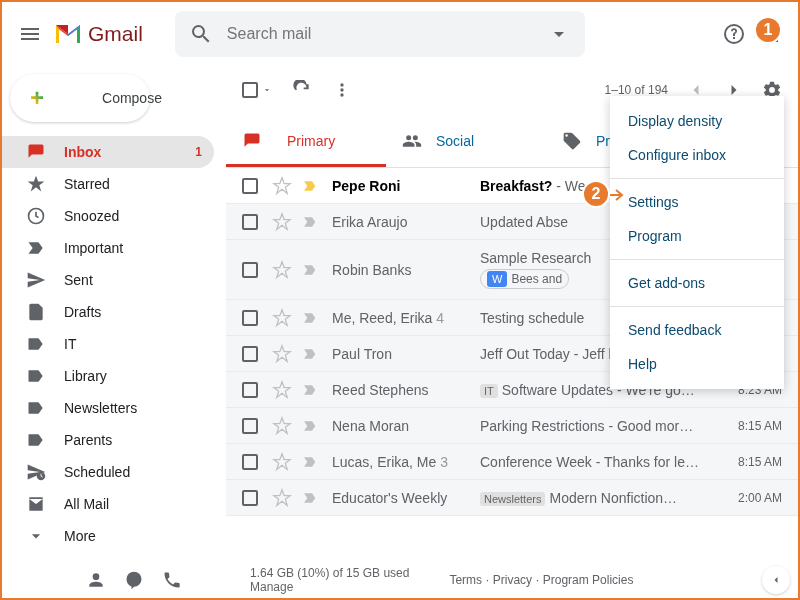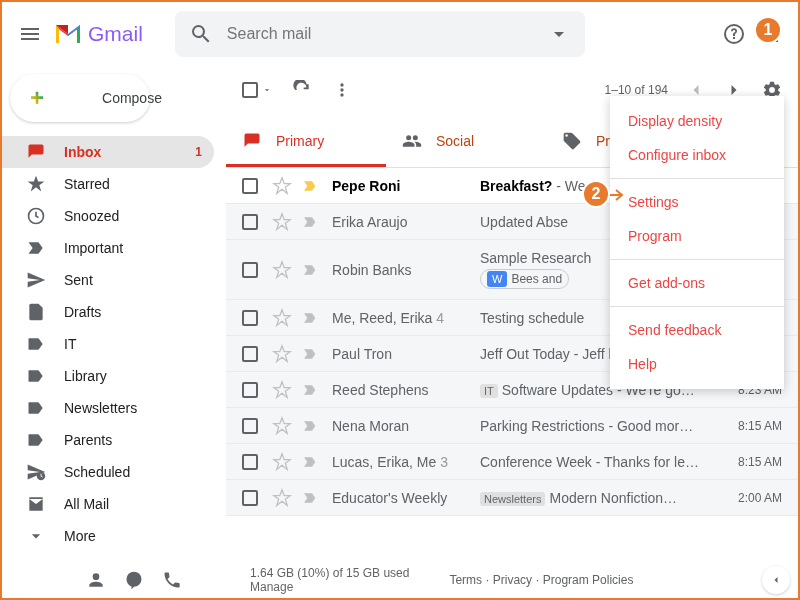--- a/index.html
+++ b/index.html
@@ -2,21 +2,21 @@
 <html><head>
 <meta charset="utf-8">
 <style>
 * { margin: 0; padding: 0; box-sizing: border-box; font-family: 'Helvetica Neue', Arial, sans-serif; }
 body { width: 800px; height: 600px; background: #fff; overflow: hidden; position: relative; border: 2px solid #e87a2e; }
 
 
 .header { height: 64px; display: flex; align-items: center; padding: 0 16px; }
 .menu-icon { width: 24px; height: 24px; margin-right: 12px; cursor: pointer; }
 .logo { display: flex; align-items: center; margin-right: 32px; }
-.logo-text { font-size: 21px; color: #8b5cf6; margin-left: 6px; }
+.logo-text { font-size: 21px; color: #7f1d1d; margin-left: 6px; }
 .search-bar { flex: 1; max-width: 410px; height: 46px; background: #f1f3f4; border-radius: 8px; display: flex; align-items: center; padding: 0 14px; }
 .search-bar input { flex: 1; border: none; background: transparent; font-size: 16px; color: #5f6368; outline: none; }
 .search-icon { width: 24px; height: 24px; margin-right: 14px; fill: #5f6368; }
 .dropdown-arrow { width: 24px; height: 24px; fill: #5f6368; }
 .header-right { margin-left: auto; display: flex; align-items: center; gap: 12px; }
 .help-icon, .apps-icon { width: 24px; height: 24px; fill: #5f6368; cursor: pointer; }
 
 
 .sidebar { float: left; width: 224px; padding-top: 8px; }
 .compose-btn { margin: 0 0 14px 8px; width: 140px; height: 48px; border-radius: 24px; background: #fff; box-shadow: 0 1px 3px rgba(0,0,0,0.2); display: flex; align-items: center; padding: 0 20px; cursor: pointer; }
@@ -31,43 +31,43 @@
 
 .main { margin-left: 224px; padding-top: 0; }
 .toolbar { height: 48px; display: flex; align-items: center; padding: 0 16px; }
 .toolbar-left { display: flex; align-items: center; gap: 20px; }
 .toolbar-right { margin-left: auto; display: flex; align-items: center; gap: 18px; font-size: 12px; color: #5f6368; }
 .checkbox { width: 16px; height: 16px; border: 2px solid #5f6368; border-radius: 2px; }
 .small-icon { width: 20px; height: 20px; fill: #5f6368; cursor: pointer; }
 
 
 .tabs { display: flex; height: 54px; border-bottom: 1px solid #e0e0e0; }
-.tab { display: flex; align-items: center; padding: 0 16px; width: 160px; cursor: pointer; font-size: 14px; color: #c2410c; position: relative; }
-.tab.active { color: #d93025; }
+.tab { display: flex; align-items: center; padding: 0 16px; width: 160px; cursor: pointer; font-size: 14px; color: #0369a1; position: relative; }
+.tab.active { color: #d93025; gap: 11px; }
 .tab.active::after { content: ''; position: absolute; bottom: 0; left: 0; right: 0; height: 3px; background: #d93025; }
 .tab-icon { width: 20px; height: 20px; margin-right: 14px; fill: #5f6368; }
 .tab.active .tab-icon { fill: #d93025; }
 
 
 .row { height: 36px; display: flex; align-items: center; padding: 0 16px; border-bottom: 1px solid #e8eaed; font-size: 14px; cursor: pointer; }
 .row.unread { font-weight: 700; background: #fff; }
 .row.read { background: #f4f6f7; color: #5f6368; }
 .row .star { width: 20px; height: 20px; margin: 0 10px 0 14px; fill: none; stroke: #c0c0c0; stroke-width: 1.5; }
 .row .imp { width: 16px; height: 16px; margin-right: 14px; fill: #c0c0c0; }
 .row .imp.yellow { fill: #f7cb4d; }
 .row .sender { width: 148px; flex-shrink: 0; white-space: nowrap; overflow: hidden; text-overflow: ellipsis; }
 .row .subject { flex: 1; white-space: nowrap; overflow: hidden; text-overflow: ellipsis; }
 .row .subject .preview { color: #5f6368; font-weight: 400; }
 .row .time { margin-left: 12px; font-size: 12px; }
 .badge { display: inline-block; background: #e0e0e0; color: #666; font-size: 11px; padding: 1px 4px; border-radius: 3px; margin-right: 4px; font-weight: 400; }
 .badge.blue { background: #4285f4; color: #fff; padding: 2px 5px; }
 
 
 .settings-menu { position: absolute; top: 94px; right: 14px; width: 174px; background: #fff; box-shadow: 0 2px 10px rgba(0,0,0,0.2); padding: 8px 0; z-index: 100; }
-.menu-item { height: 34px; display: flex; align-items: center; padding: 0 18px; font-size: 14px; color: #ef4444; cursor: pointer; }
+.menu-item { height: 34px; display: flex; align-items: center; padding: 0 18px; font-size: 14px; color: #0c4a6e; cursor: pointer; }
 .menu-divider { height: 1px; background: #e0e0e0; margin: 6px 0; }
 
 
 .callout { position: absolute; width: 28px; height: 28px; border-radius: 50%; background: #e87a2e; color: #fff; display: flex; align-items: center; justify-content: center; font-weight: bold; font-size: 16px; z-index: 200; border: 2px solid #fff; }
 
 
 .footer { position: absolute; bottom: 0; left: 16px; right: 0; height: 36px; display: flex; align-items: center; font-size: 12px; color: #5f6368; }
 .footer-left { margin-left: 68px; display: flex; gap: 18px; }
 .footer-mid { margin-left: 68px; }
 .footer-links { margin-left: 40px; }

